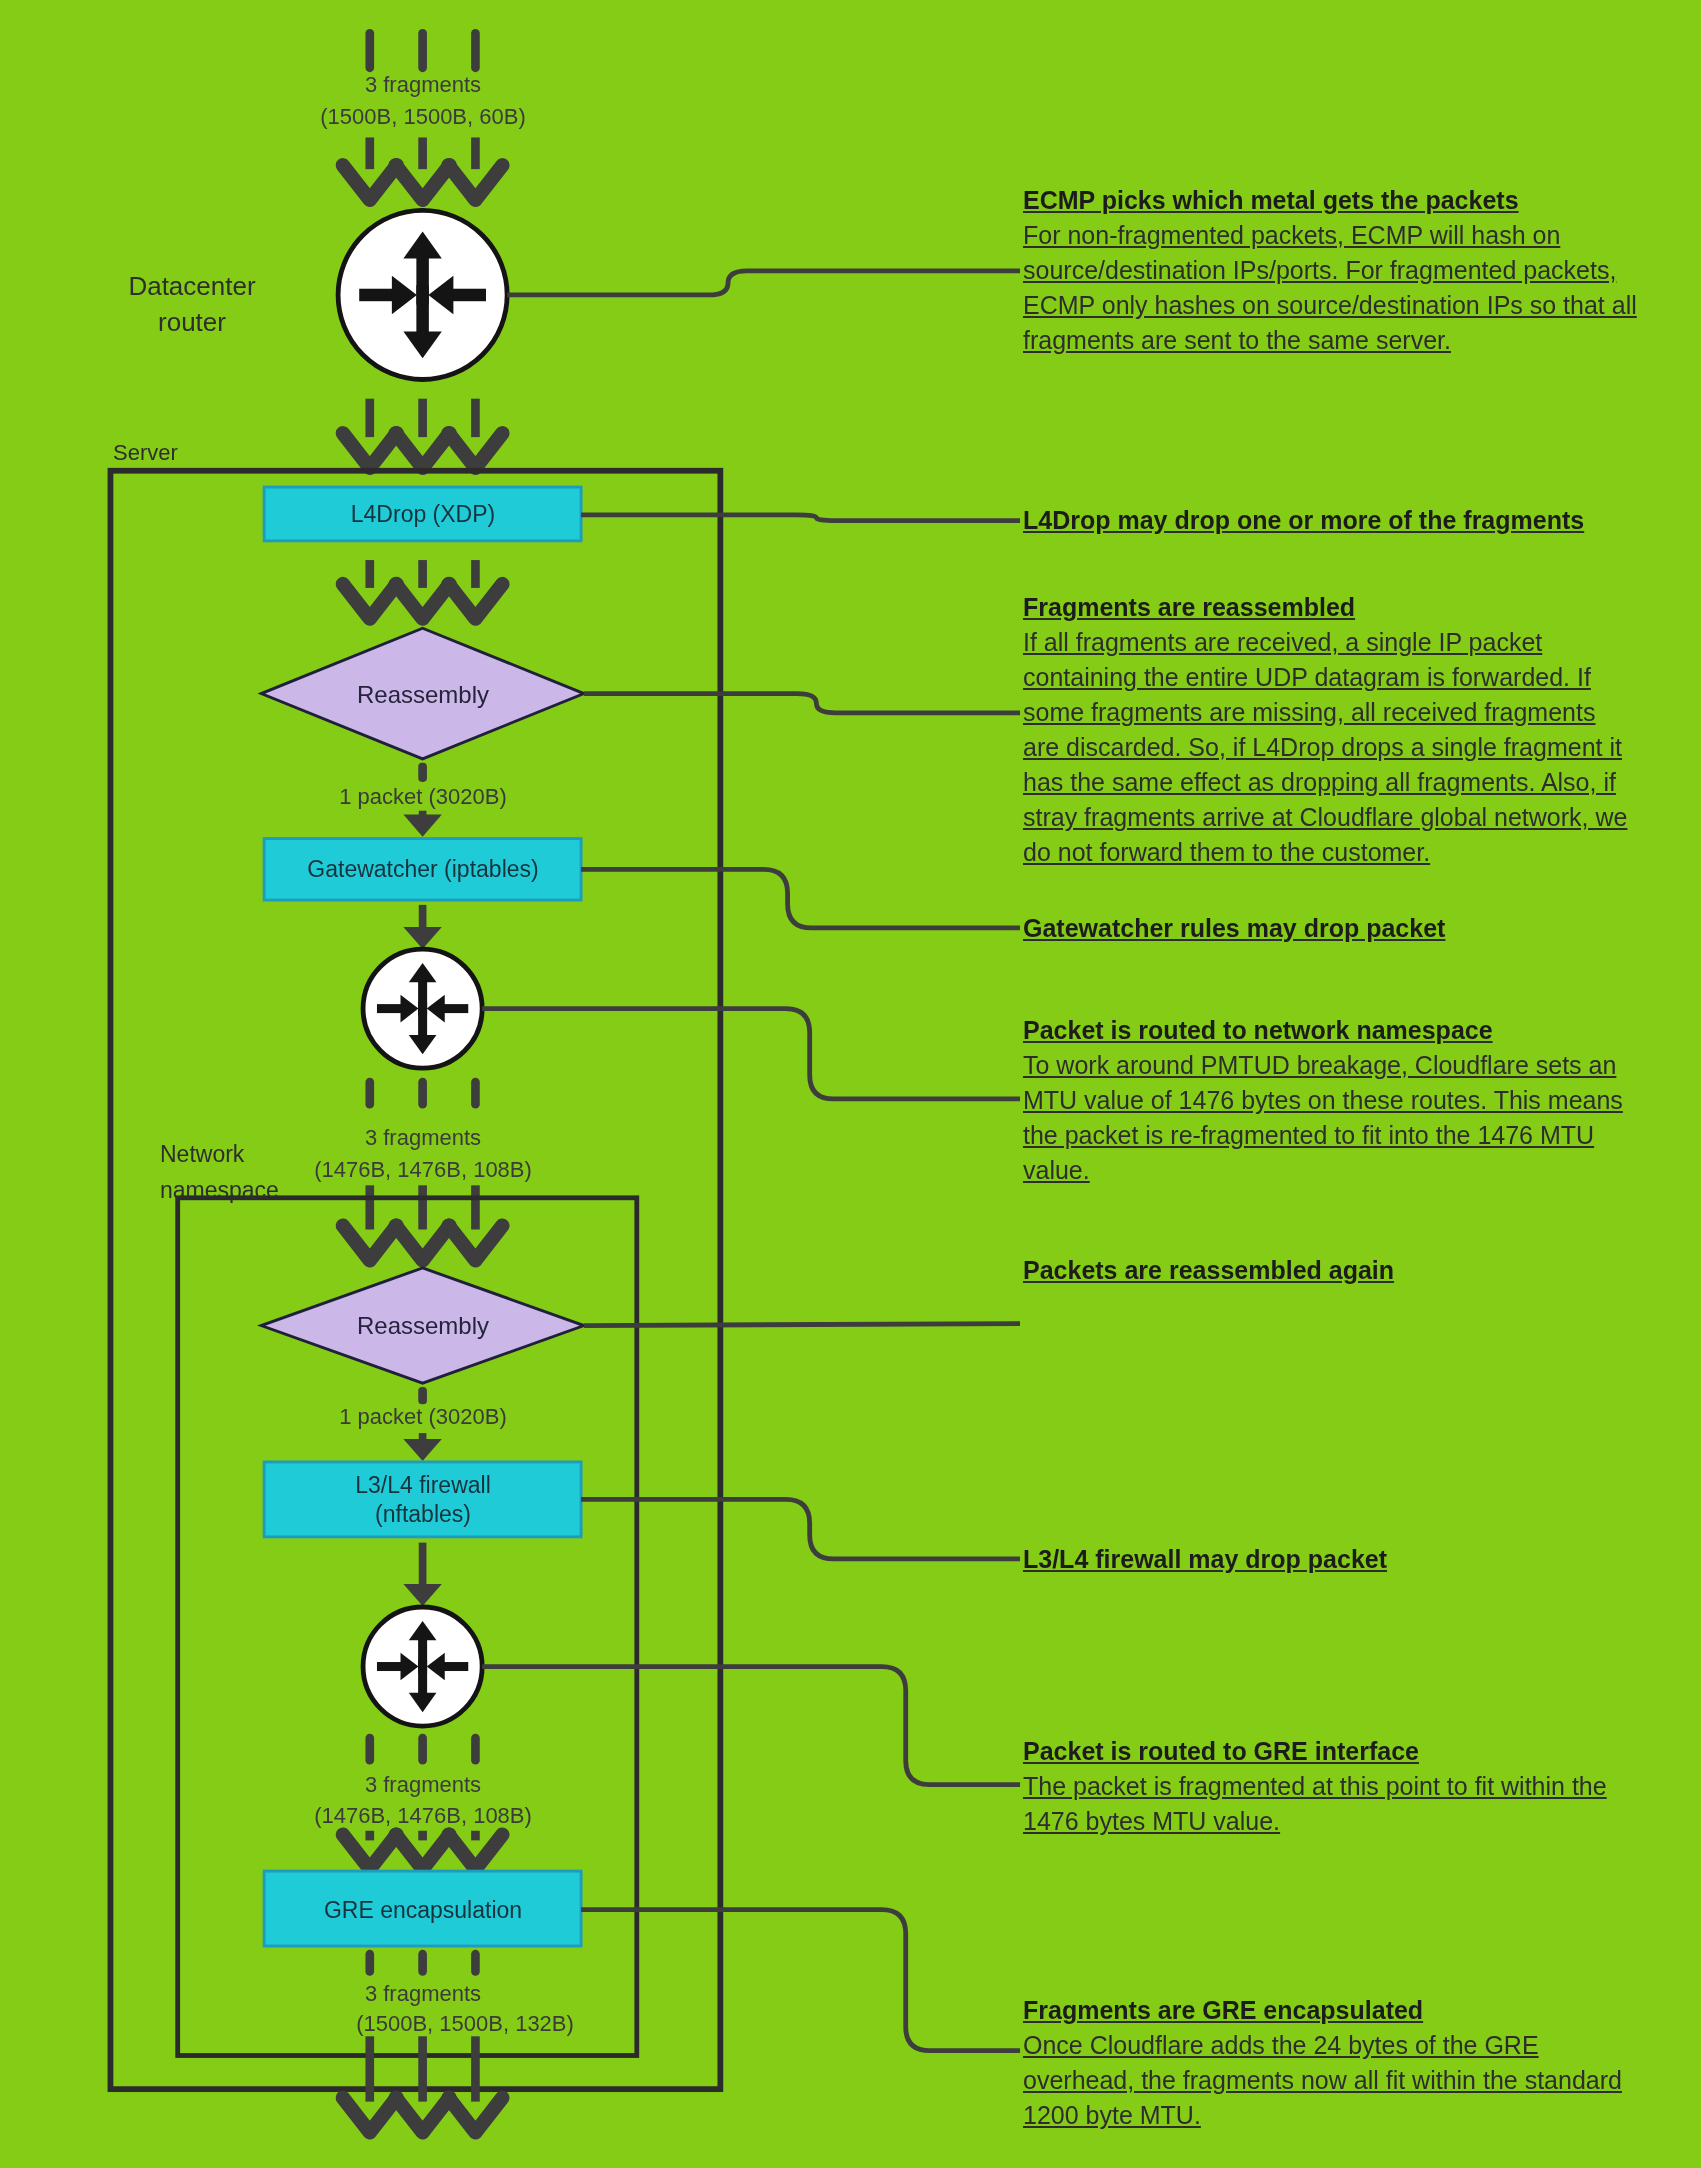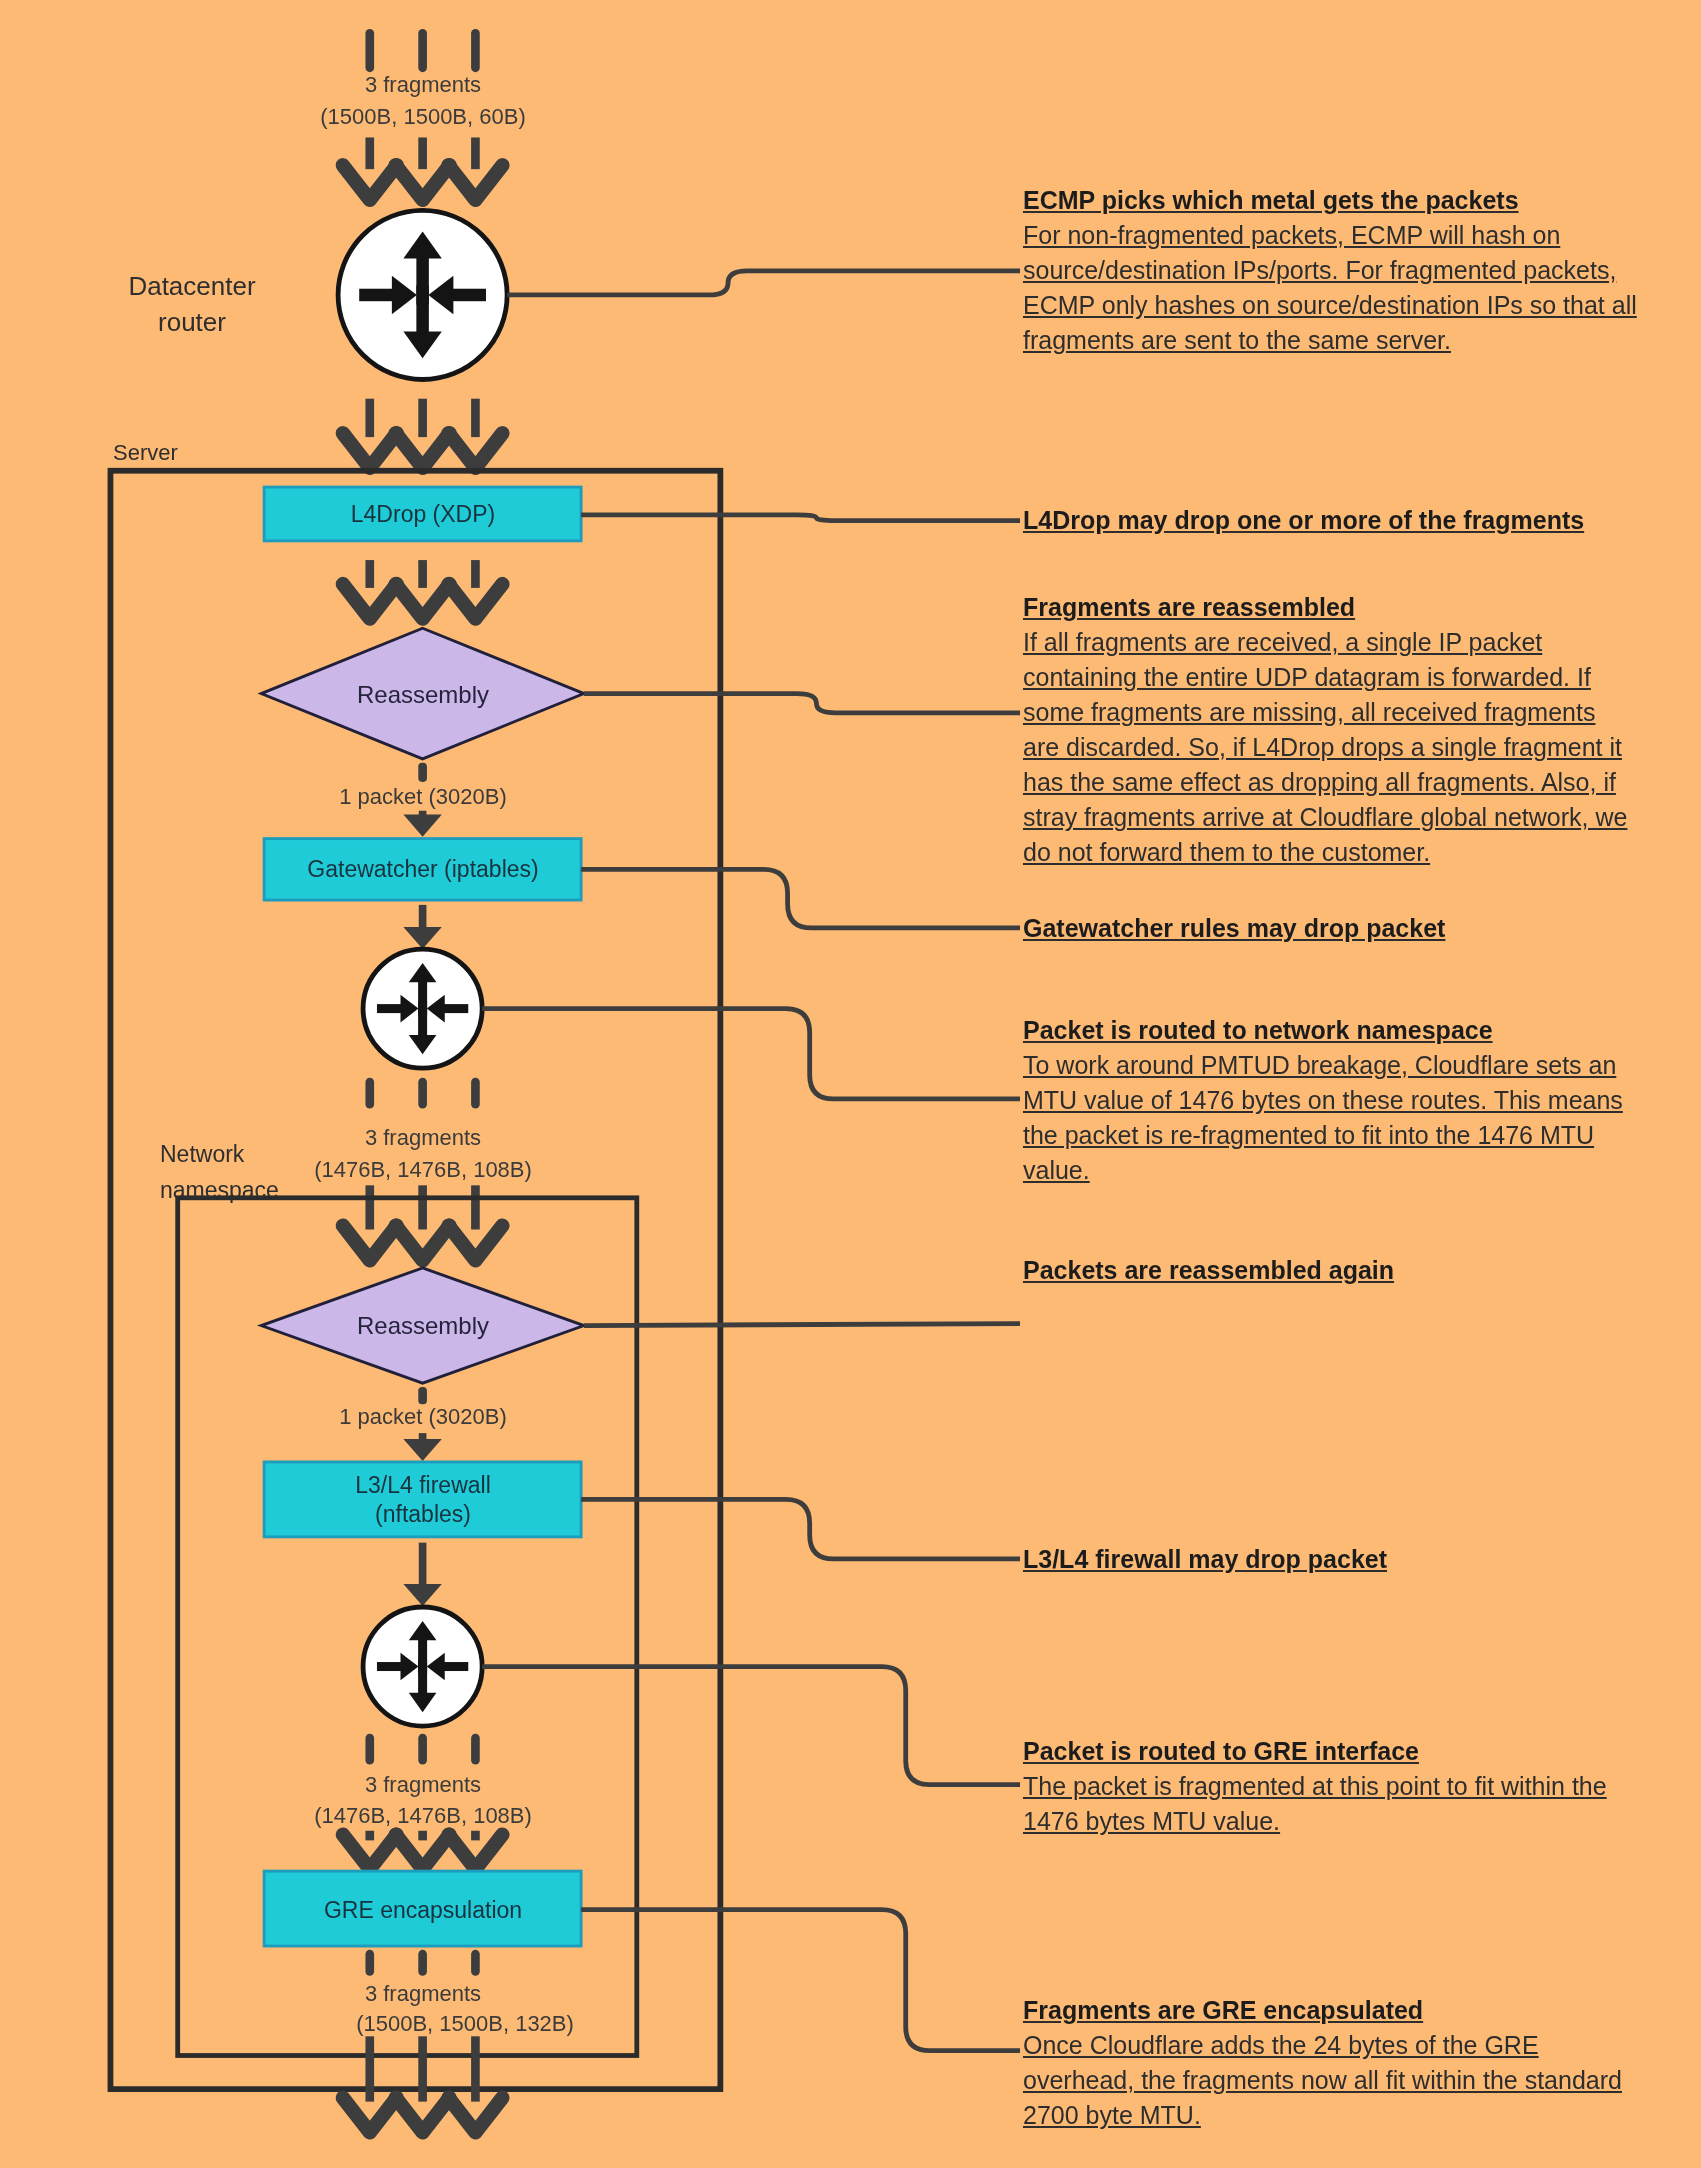--- a/index.html
+++ b/index.html
@@ -1,19 +1,19 @@
 <!DOCTYPE html>
 <html style="--accent-cyan: #20cbd8; --accent-cyan-border: #1d9dbd; --accent-purple: #cbb8e9; --line-dark: #3d3d3d;"><head>
 <meta charset="utf-8">
 <style>
   html,body{margin:0;padding:0;background:#ffffff;}
   #canvas{
     position:relative;
     width:1701px;height:2168px;
-    background:#fdba74;
+    background:#84cc16;
     font-family:"Liberation Sans","DejaVu Sans",sans-serif;
     overflow:hidden;
   }
   svg.layer{position:absolute;left:0;top:0;z-index:1;}
   
   .frame{fill:none;stroke:#2b2b2b;stroke-width:6px;}
   .frame-inner{fill:none;stroke:#2b2b2b;stroke-width:5px;}
   .cyan-box{fill:var(--accent-cyan);stroke:var(--accent-cyan-border);stroke-width:3px;}
   .diamond{fill:var(--accent-purple);stroke:#21203a;stroke-width:3px;}
   .circ{fill:#ffffff;stroke:#141414;stroke-width:5px;}
@@ -288,17 +288,17 @@
   </div>
   <div class="ann" style="top:1734px;">
     <div class="ann-title">Packet is routed to GRE interface</div>
     <div class="ann-body">The packet is fragmented at this point to fit within the
 1476 bytes MTU value.</div>
   </div>
   <div class="ann" style="top:1993px;">
     <div class="ann-title">Fragments are GRE encapsulated</div>
     <div class="ann-body">Once Cloudflare adds the 24 bytes of the GRE
 overhead, the fragments now all fit within the standard
-2700 byte MTU.</div>
+1200 byte MTU.</div>
   </div>
 
 </div>
 
 
 </body></html>

